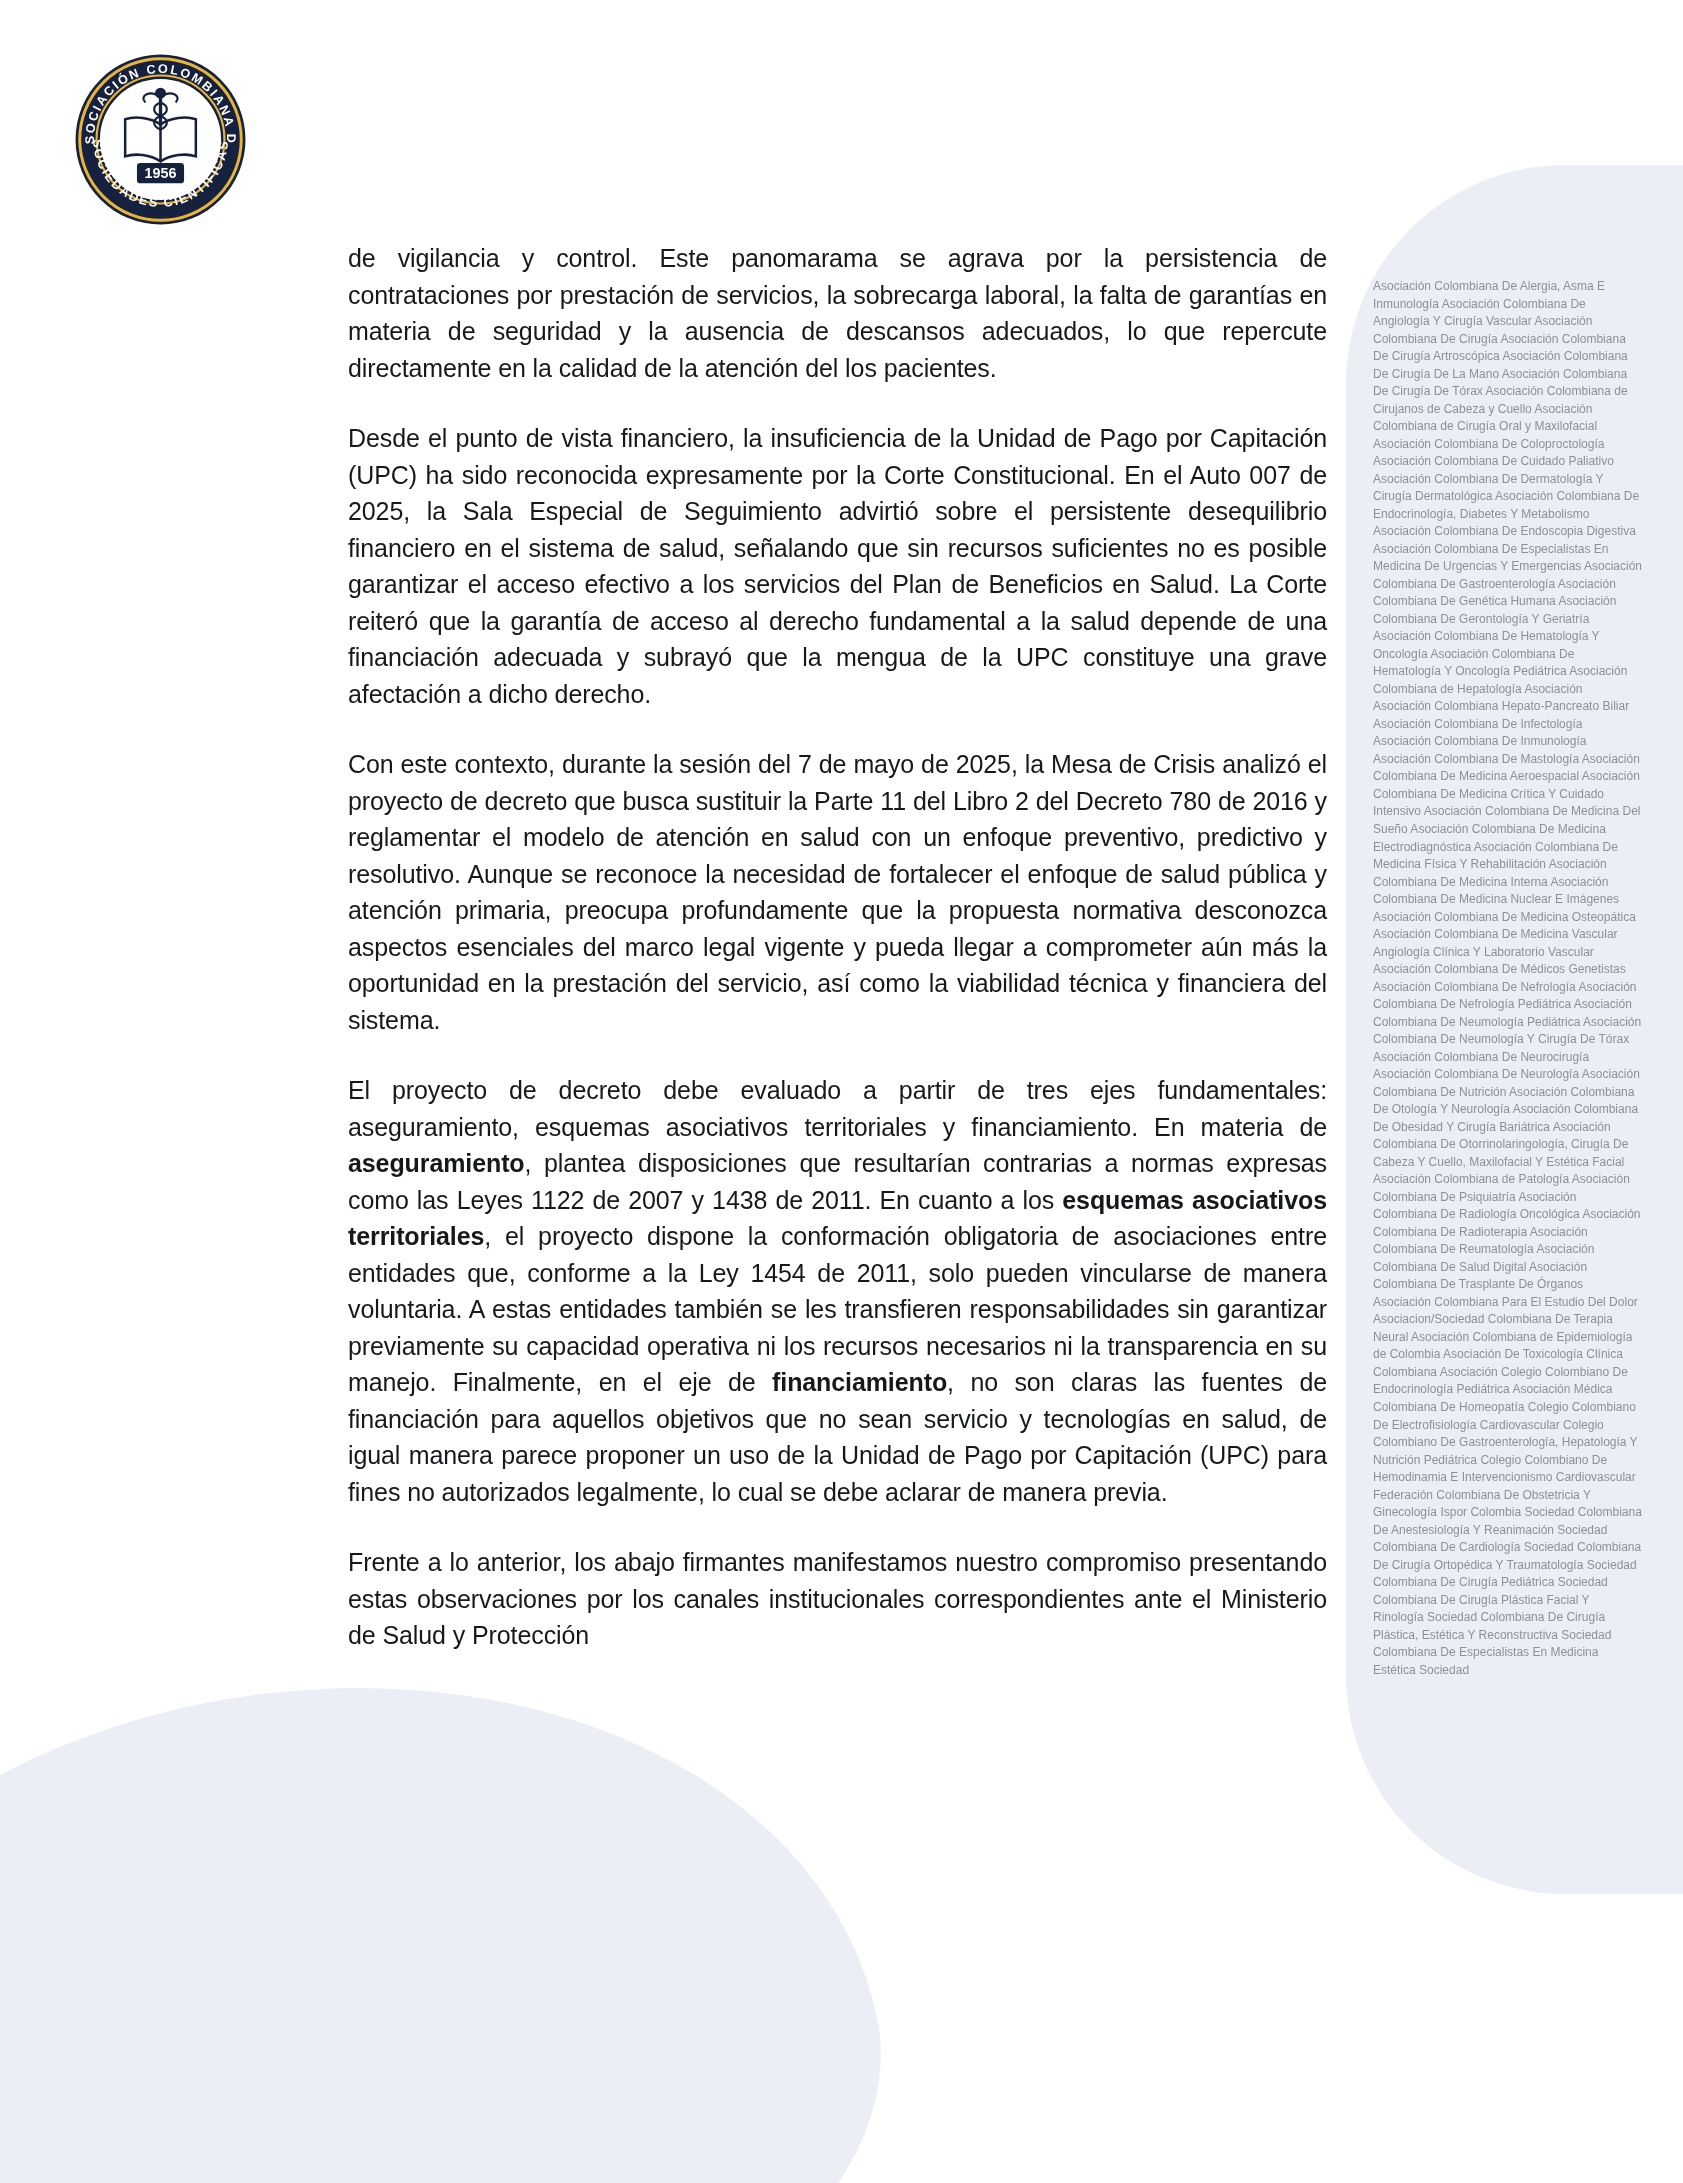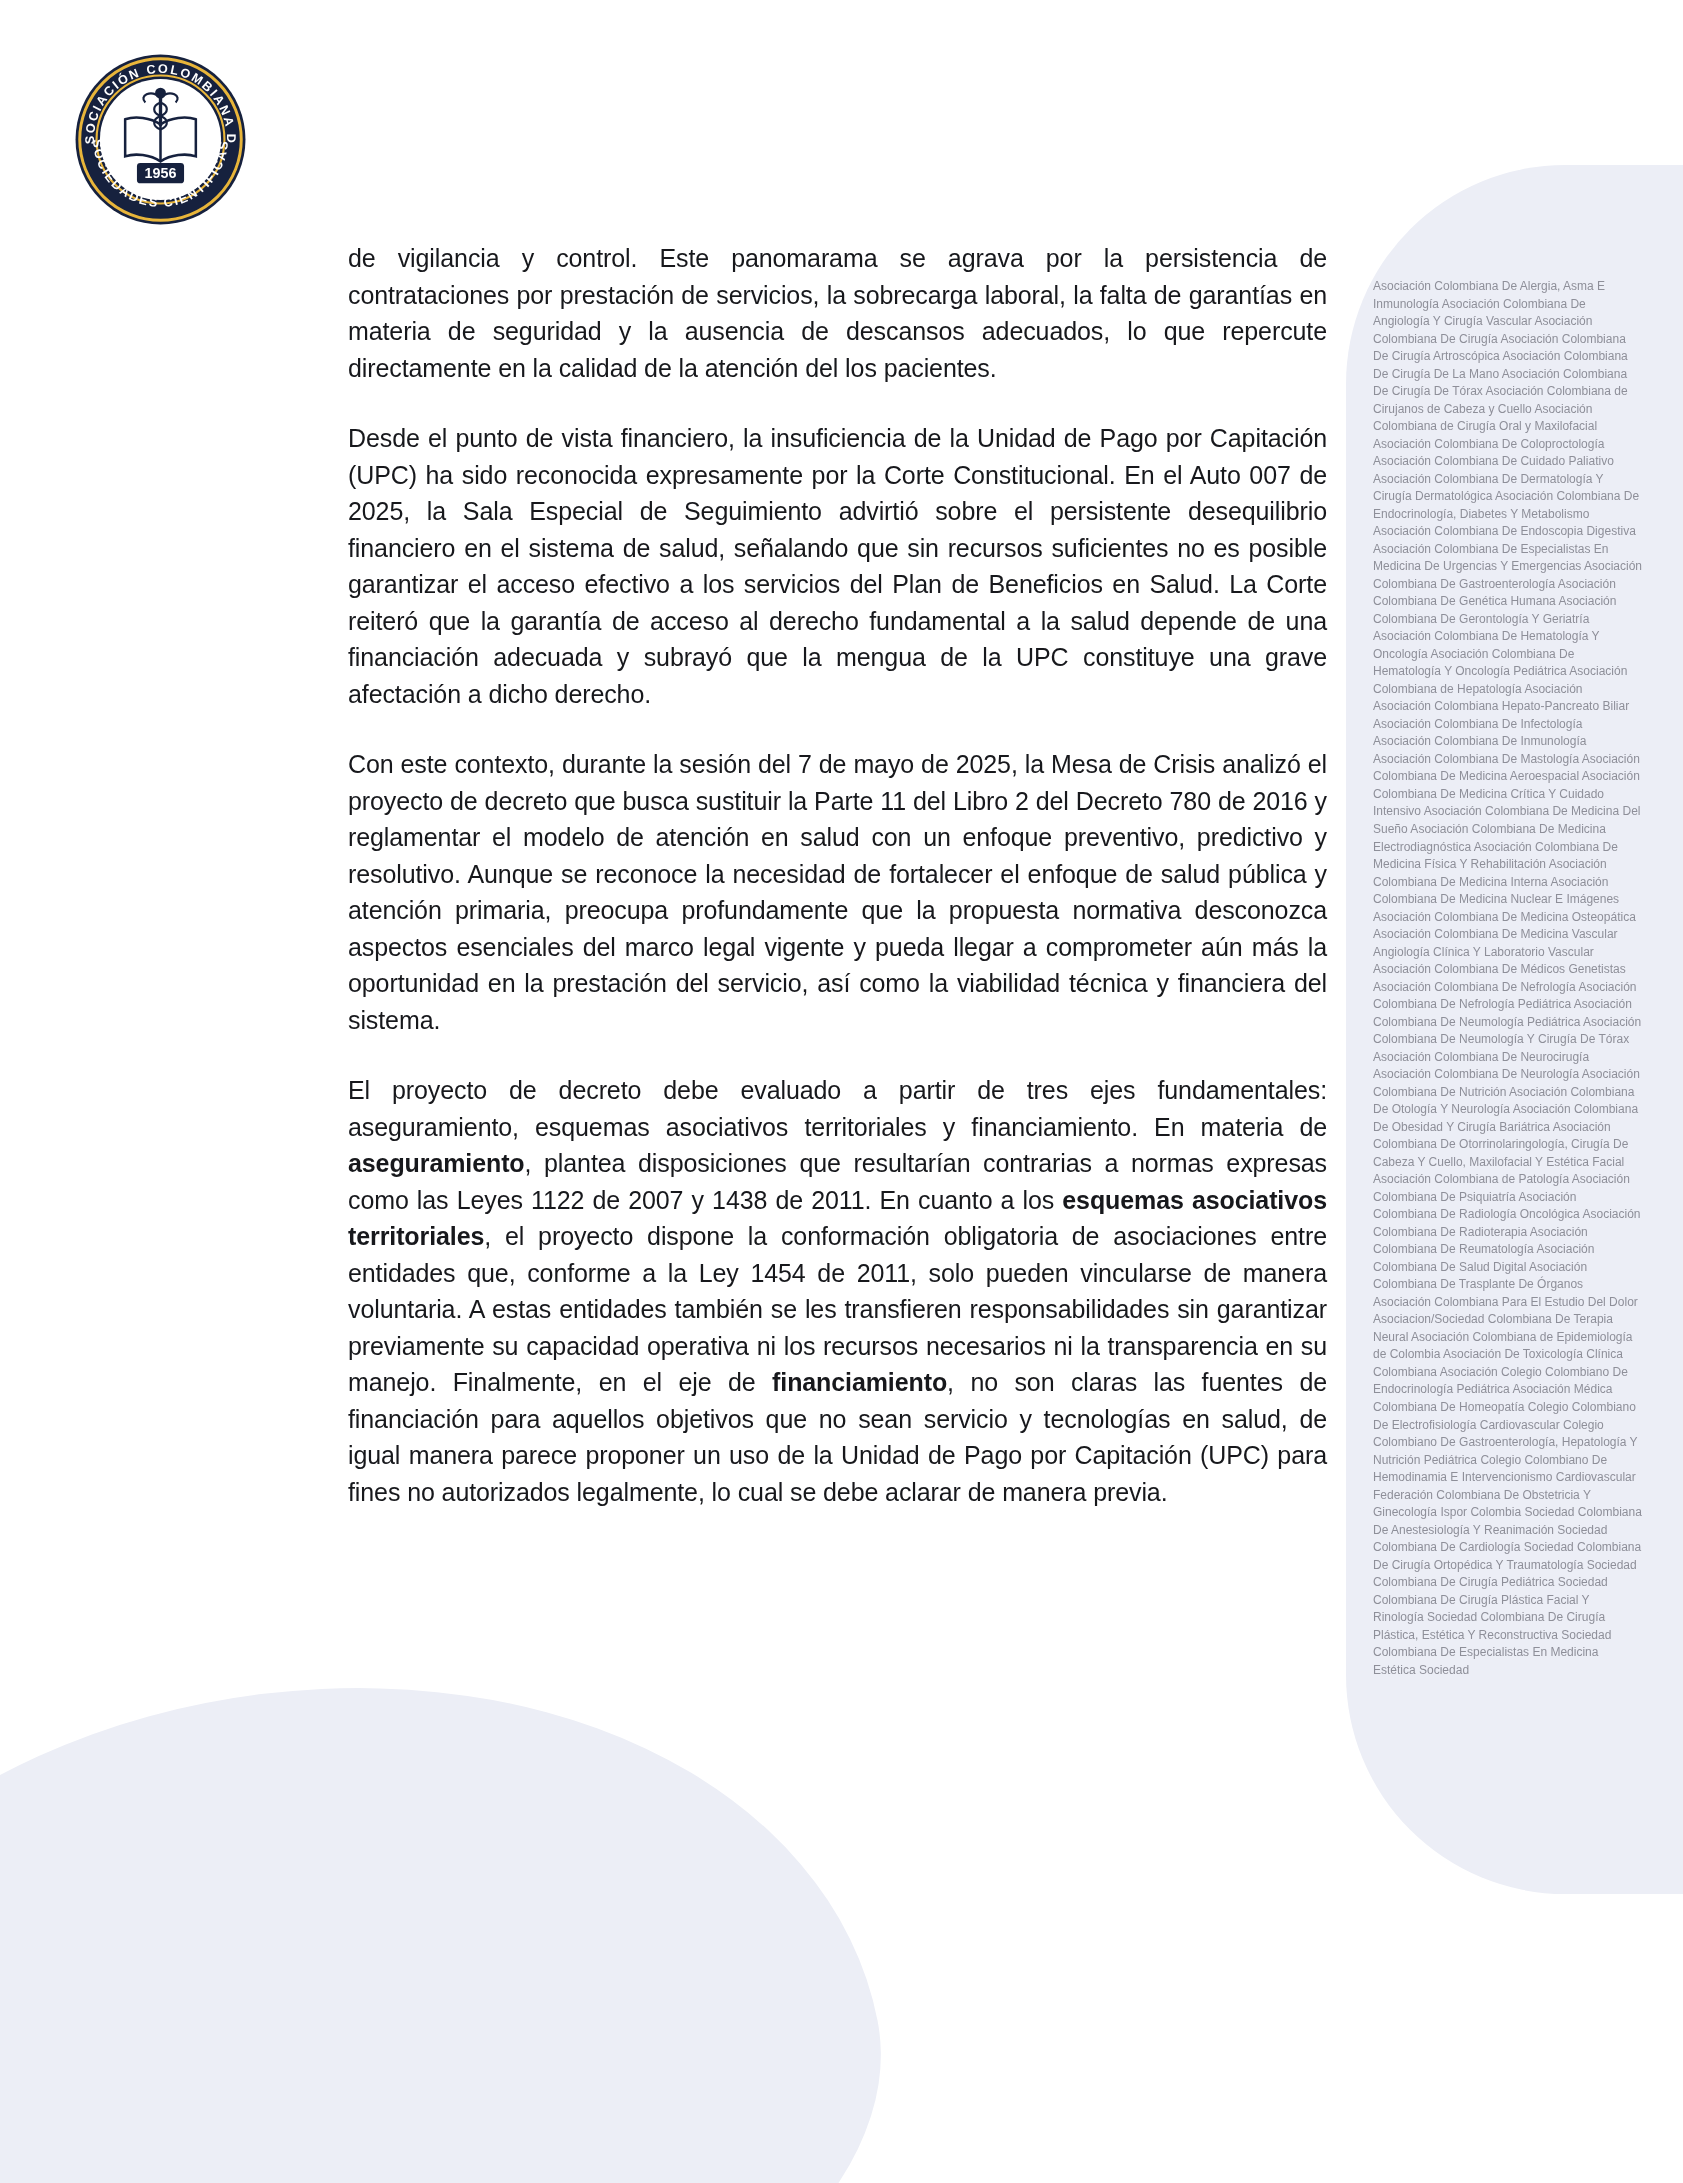--- a/index.html
+++ b/index.html
@@ -127,18 +127,19 @@
       <rect x="76" y="132" width="56" height="24" rx="4" fill="#16213e"></rect>
       <text x="104" y="150" text-anchor="middle" font-family="'Liberation Sans', sans-serif" font-size="17" font-weight="bold" fill="#ffffff">1956</text>
     </svg>
   </div>
 
   <div class="content">
     <p id="para-1">de vigilancia y control. Este panomarama se agrava por la persistencia de contrataciones por prestación de servicios, la sobrecarga laboral, la falta de garantías en materia de seguridad y la ausencia de descansos adecuados, lo que repercute directamente en la calidad de la atención del los pacientes.</p>
     <p id="para-2">Desde el punto de vista financiero, la insuficiencia de la Unidad de Pago por Capitación (UPC) ha sido reconocida expresamente por la Corte Constitucional. En el Auto 007 de 2025, la Sala Especial de Seguimiento advirtió sobre el persistente desequilibrio financiero en el sistema de salud, señalando que sin recursos suficientes no es posible garantizar el acceso efectivo a los servicios del Plan de Beneficios en Salud. La Corte reiteró que la garantía de acceso al derecho fundamental a la salud depende de una financiación adecuada y subrayó que la mengua de la UPC constituye una grave afectación a dicho derecho.</p>
     <p id="para-3">Con este contexto, durante la sesión del 7 de mayo de 2025, la Mesa de Crisis analizó el proyecto de decreto que busca sustituir la Parte 11 del Libro 2 del Decreto 780 de 2016 y reglamentar el modelo de atención en salud con un enfoque preventivo, predictivo y resolutivo. Aunque se reconoce la necesidad de fortalecer el enfoque de salud pública y atención primaria, preocupa profundamente que la propuesta normativa desconozca aspectos esenciales del marco legal vigente y pueda llegar a comprometer aún más la oportunidad en la prestación del servicio, así como la viabilidad técnica y financiera del sistema.</p>
     <p id="para-4">El proyecto de decreto debe evaluado a partir de tres ejes fundamentales: aseguramiento, esquemas asociativos territoriales y financiamiento. En materia de <b>aseguramiento</b>, plantea disposiciones que resultarían contrarias a normas expresas como las Leyes 1122 de 2007 y 1438 de 2011. En cuanto a los <b>esquemas asociativos territoriales</b>, el proyecto dispone la conformación obligatoria de asociaciones entre entidades que, conforme a la Ley 1454 de 2011, solo pueden vincularse de manera voluntaria. A estas entidades también se les transfieren responsabilidades sin garantizar previamente su capacidad operativa ni los recursos necesarios ni la transparencia en su manejo. Finalmente, en el eje de <b>financiamiento</b>, no son claras las fuentes de financiación para aquellos objetivos que no sean servicio y tecnologías en salud, de igual manera parece proponer un uso de la Unidad de Pago por Capitación (UPC) para fines no autorizados legalmente, lo cual se debe aclarar de manera previa.</p>
+    <p id="para-5">Frente a lo anterior, los abajo firmantes manifestamos nuestro compromiso presentando estas observaciones por los canales institucionales correspondientes ante el Ministerio de Salud y Protección</p>
   </div>
 
   <div class="members">Asociación Colombiana De Alergia, Asma E Inmunología Asociación Colombiana De Angiología Y Cirugía Vascular Asociación Colombiana De Cirugía Asociación Colombiana De Cirugía Artroscópica Asociación Colombiana De Cirugía De La Mano Asociación Colombiana De Cirugía De Tórax  Asociación Colombiana de Cirujanos de Cabeza y Cuello Asociación Colombiana de Cirugía Oral y Maxilofacial Asociación Colombiana De Coloproctología Asociación Colombiana De Cuidado Paliativo Asociación Colombiana De Dermatología Y Cirugía Dermatológica Asociación Colombiana De Endocrinología, Diabetes Y Metabolismo Asociación Colombiana De Endoscopia Digestiva Asociación Colombiana De Especialistas En Medicina De Urgencias Y Emergencias Asociación Colombiana De Gastroenterología  Asociación Colombiana De Genética Humana Asociación Colombiana De Gerontología Y Geriatría Asociación Colombiana De Hematología Y Oncología Asociación Colombiana De Hematología  Y Oncología Pediátrica  Asociación Colombiana de Hepatología Asociación Asociación Colombiana Hepato-Pancreato Biliar Asociación Colombiana De Infectología Asociación Colombiana De Inmunología Asociación Colombiana De Mastología Asociación Colombiana De Medicina Aeroespacial Asociación Colombiana De Medicina Crítica Y Cuidado Intensivo Asociación Colombiana De Medicina Del Sueño Asociación Colombiana De Medicina Electrodiagnóstica Asociación Colombiana De Medicina Física Y Rehabilitación Asociación Colombiana De Medicina Interna Asociación Colombiana De Medicina Nuclear E Imágenes Asociación Colombiana De Medicina Osteopática  Asociación Colombiana De Medicina Vascular Angiología Clínica Y Laboratorio Vascular Asociación Colombiana De Médicos Genetistas Asociación Colombiana De Nefrología Asociación Colombiana De Nefrología Pediátrica Asociación Colombiana De Neumología Pediátrica Asociación Colombiana De Neumología Y Cirugía De Tórax Asociación Colombiana De Neurocirugía Asociación Colombiana De Neurología Asociación Colombiana De Nutrición Asociación Colombiana De Otología Y Neurología Asociación Colombiana De Obesidad Y Cirugía Bariátrica Asociación Colombiana De Otorrinolaringología, Cirugía De Cabeza Y Cuello, Maxilofacial Y Estética Facial Asociación Colombiana de Patología Asociación Colombiana De Psiquiatría Asociación Colombiana De Radiología Oncológica Asociación Colombiana De Radioterapia Asociación Colombiana De Reumatología Asociación Colombiana De Salud Digital Asociación Colombiana De Trasplante De Órganos Asociación Colombiana Para El Estudio Del Dolor Asociacion/Sociedad Colombiana De Terapia Neural Asociación Colombiana de Epidemiología de Colombia Asociación De Toxicología Clínica Colombiana Asociación Colegio Colombiano De Endocrinología Pediátrica Asociación Médica Colombiana De Homeopatía Colegio Colombiano De Electrofisiología Cardiovascular Colegio Colombiano De Gastroenterología, Hepatología Y Nutrición Pediátrica Colegio Colombiano De Hemodinamia E Intervencionismo Cardiovascular Federación Colombiana De Obstetricia Y  Ginecología Ispor Colombia Sociedad Colombiana De Anestesiología Y Reanimación Sociedad Colombiana De Cardiología Sociedad Colombiana De Cirugía Ortopédica Y Traumatología Sociedad Colombiana De Cirugía Pediátrica Sociedad Colombiana De Cirugía Plástica Facial Y Rinología Sociedad Colombiana De Cirugía Plástica, Estética Y Reconstructiva Sociedad Colombiana De Especialistas En Medicina Estética Sociedad</div>
 
 </div>
 
 
 </body></html>

